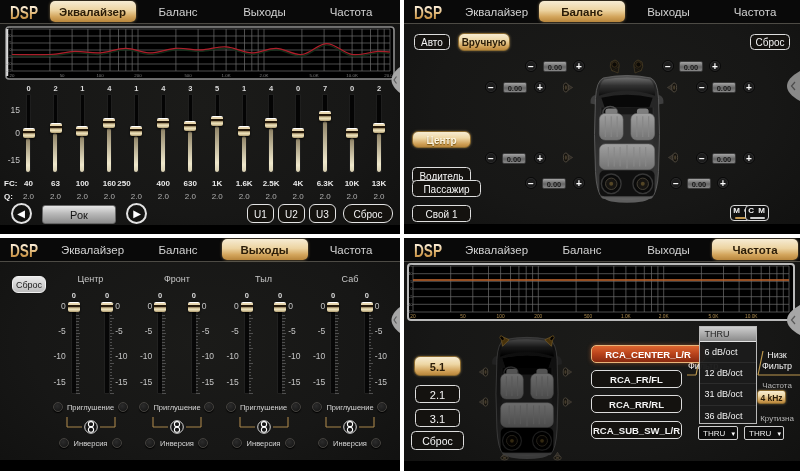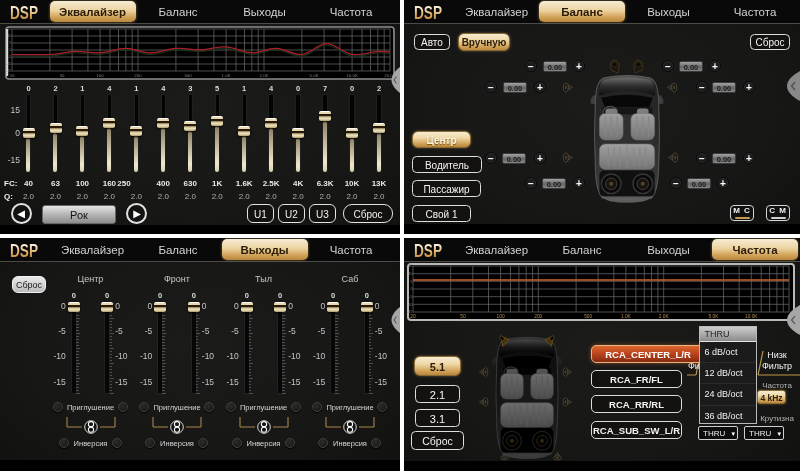--- a/index.html
+++ b/index.html
@@ -227,21 +227,21 @@
         <div class="dsp">DSP</div>
         <div class="tab" style="left:49.5px">Эквалайзер</div>
         <div class="tabsel" style="left:135px">Баланс</div>
         <div class="tab" style="left:221.5px">Выходы</div>
         <div class="tab" style="left:308px">Частота</div>
       </div>
       <div class="btn" style="left:10px;top:34px;width:36px;height:16px;line-height:16px">Авто</div>
       <div class="goldbtn" style="left:54px;top:33px;width:52px;height:18px;line-height:18px">Вручную</div>
       <div class="btn" style="left:346px;top:34px;width:40px;height:16px;line-height:16px">Сброс</div>
       <div class="goldbtn" style="left:8px;top:131px;width:59px;height:17px;line-height:17px;color:#fdf6e2;text-shadow:0 1px 1px #70500e">Центр</div>
-      <div class="btn" style="left:8px;top:156px;width:70px;height:17px;line-height:17px">Водитель</div>
+      <div class="btn" style="left:8px;top:167px;width:59px;height:17px;line-height:17px">Водитель</div>
       <div class="btn" style="left:8px;top:180px;width:69px;height:17px;line-height:17px">Пассажир</div>
       <div class="btn" style="left:8px;top:205px;width:59px;height:17px;line-height:17px">Свой 1</div>
       <div class="pm" style="left:121px;top:60px">
         <span>−</span>
       </div>
       <div class="val" style="left:139px;top:60.5px">0.00</div>
       <div class="pm" style="left:169px;top:60px">
         <span>+</span>
       </div>
       <div class="pm" style="left:258px;top:60px">
@@ -377,21 +377,21 @@
         <circle cx="22" cy="112.5" r="2" fill="#69572f"></circle>
         <circle cx="54" cy="112.5" r="10" fill="#0c0c0c" stroke="#454545" stroke-width="1.4"></circle>
         <circle cx="54" cy="112.5" r="5.8" fill="#1d1a16" stroke="#565043" stroke-width="1"></circle>
         <circle cx="54" cy="112.5" r="2" fill="#69572f"></circle>
         <path d="M14,126 Q38,131.5 62,126 Q60,129.5 54,130.5 Q38,133 22,130.5 Q16,129.5 14,126 Z" fill="#757575"></path>
       </svg>
       <div class="mc" style="left:326px;top:205px">
         <span>M C</span>
         <i style="background:#c49a52"></i>
       </div>
-      <div class="mc" style="left:362px;top:205px">
+      <div class="mc" style="left:341px;top:205px">
         <span>C M</span>
         <i style="background:#cfcfcf"></i>
       </div>
       <div class="bstrip" style="top:224px"></div>
       <svg style="position:absolute;left:382px;top:71px" width="14" height="30" viewBox="0 0 14 30" opacity="0.8">
         <path d="M14,0 C5,5 1,10 1,15 C1,20 5,25 14,30 Z" fill="#a6a6a6"></path>
         <path d="M9,11 L5.5,15 L9,19" fill="none" stroke="#5a5a5a" stroke-width="1.2"></path>
       </svg>
     </div>
 <div class="q" style="left:0;top:238px;width:400px;height:233px">
@@ -960,21 +960,21 @@
         <b>▾</b>
       </div>
       <div class="rcasel" style="left:187px;top:107px">RCA_CENTER_L/R</div>
       <div class="rca" style="left:187px;top:132px">RCA_FR/FL</div>
       <div class="rca" style="left:187px;top:157px">RCA_RR/RL</div>
       <div class="rca" style="left:187px;top:183px">RCA_SUB_SW_L/R</div>
       <div class="dd" style="left:294.5px;top:88px">
         <div class="ddh">THRU</div>
         <div class="ddi">6 dB/oct</div>
         <div class="ddi">12 dB/oct</div>
-        <div class="ddi">24 dB/oct</div>
+        <div class="ddi">31 dB/oct</div>
         <div class="ddi" style="border-bottom:none">36 dB/oct</div>
       </div>
       <div class="bstrip" style="top:223px"></div>
       <svg style="position:absolute;left:382px;top:67px" width="14" height="30" viewBox="0 0 14 30" opacity="1">
         <path d="M14,0 C5,5 1,10 1,15 C1,20 5,25 14,30 Z" fill="#a6a6a6"></path>
         <path d="M9,11 L5.5,15 L9,19" fill="none" stroke="#5a5a5a" stroke-width="1.2"></path>
       </svg>
     </div>
 </div>
 </body></html>

